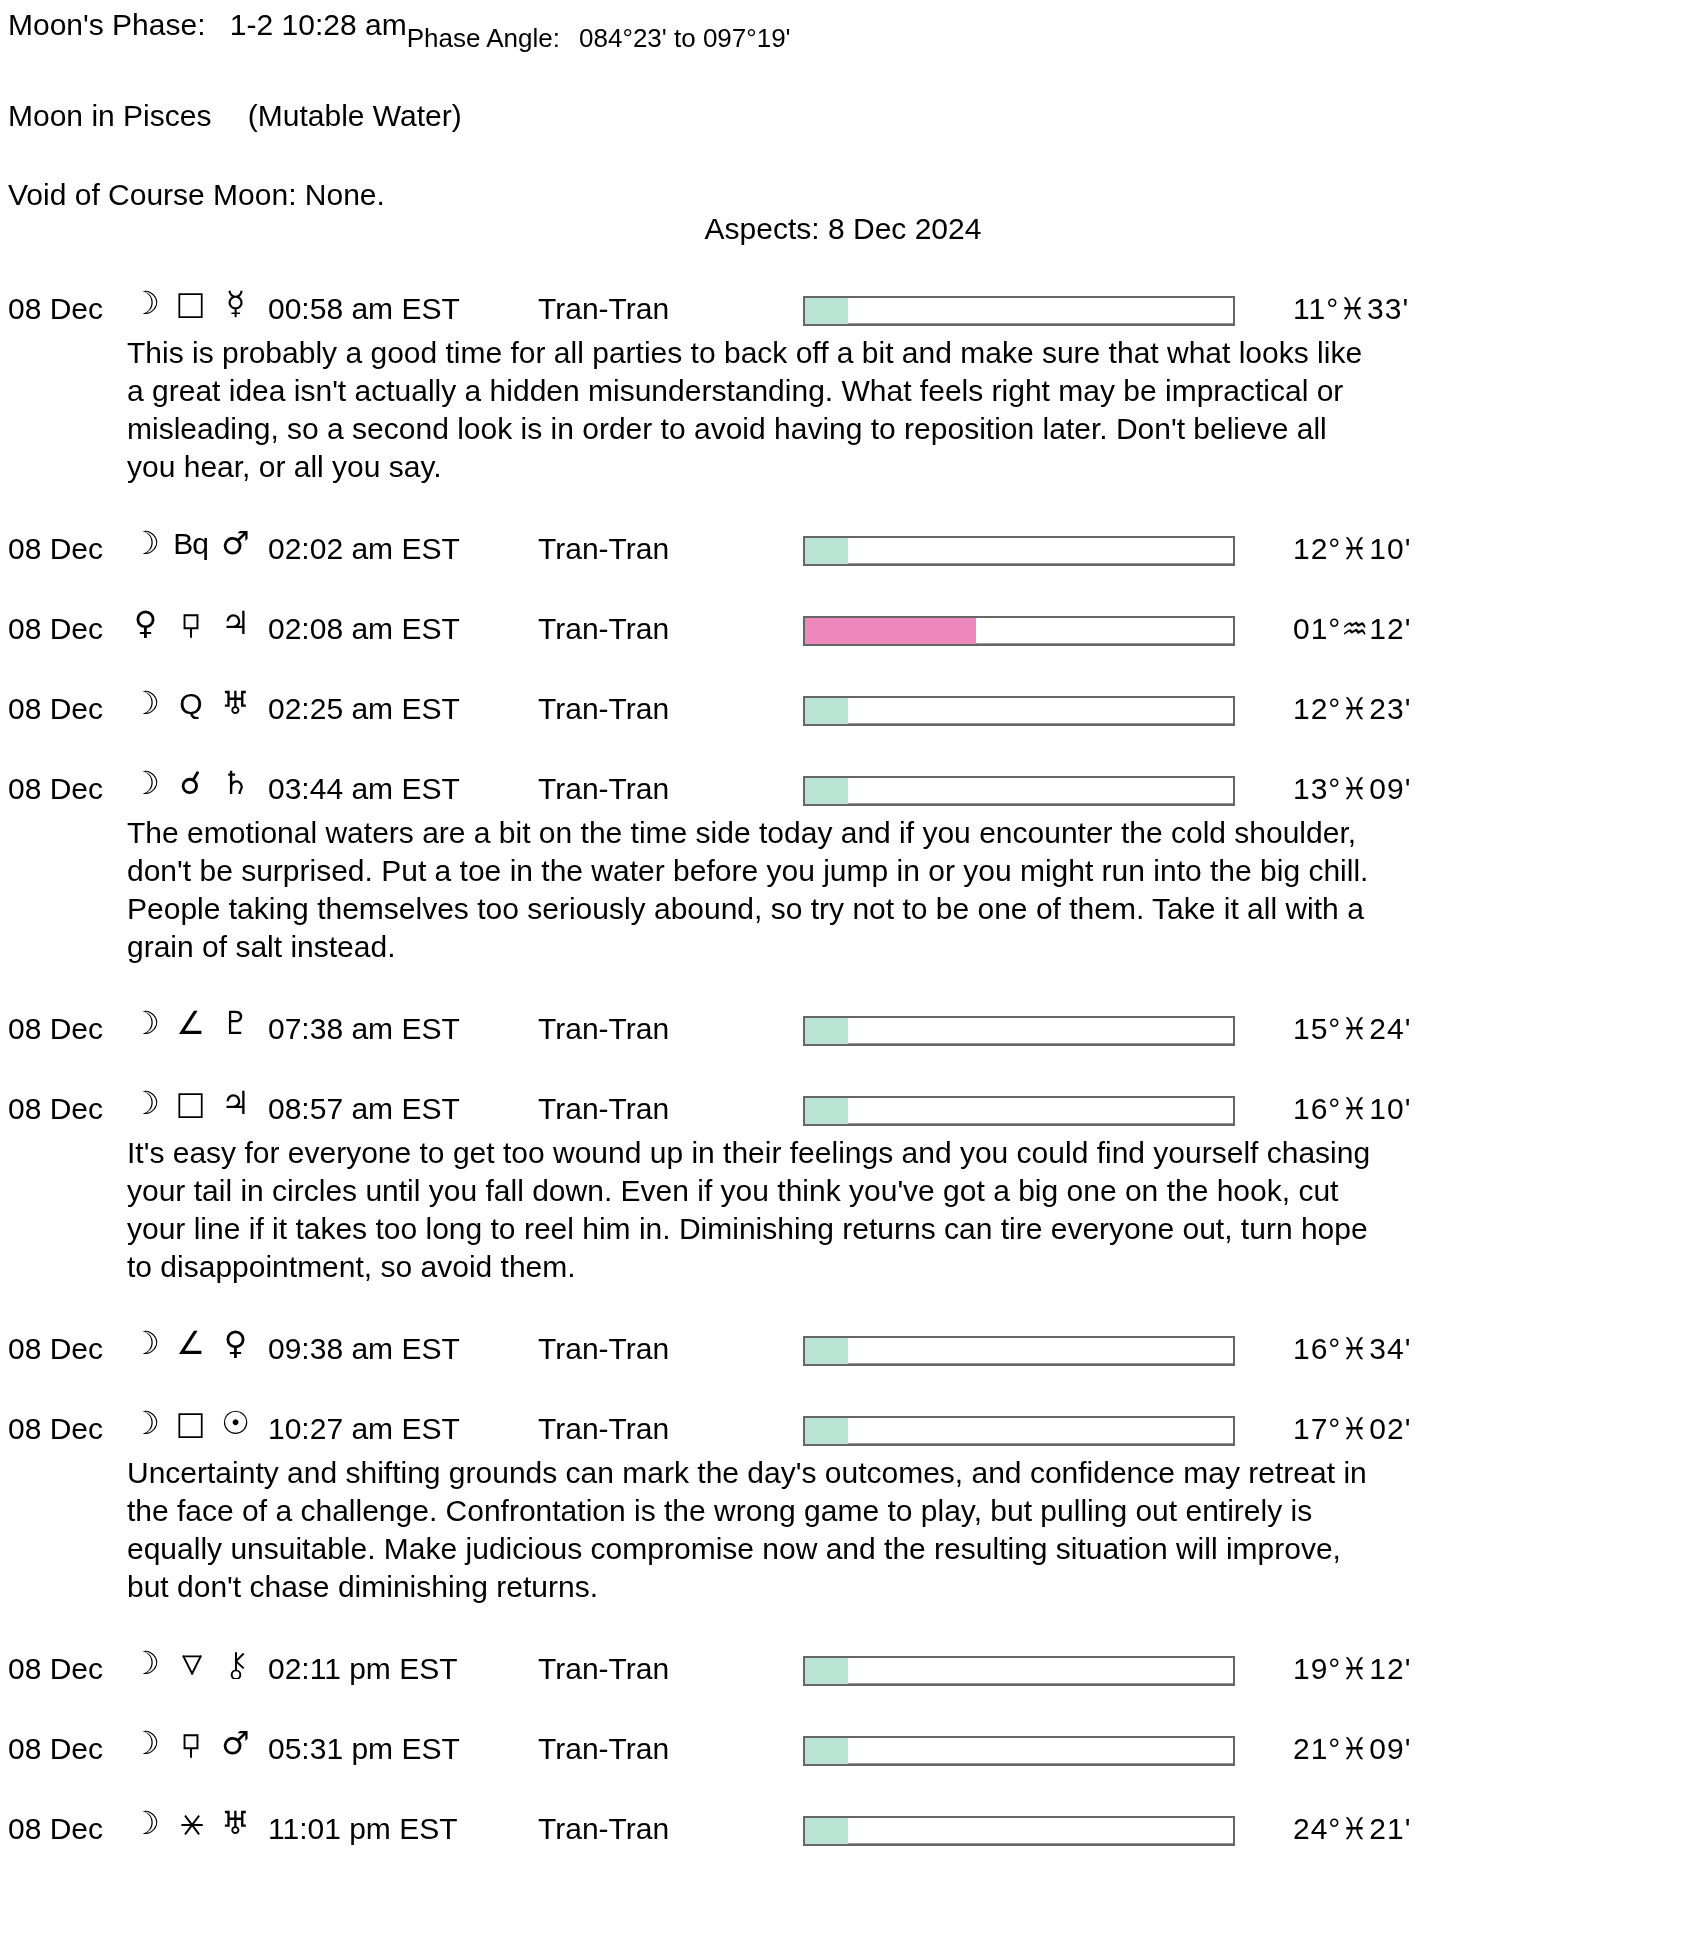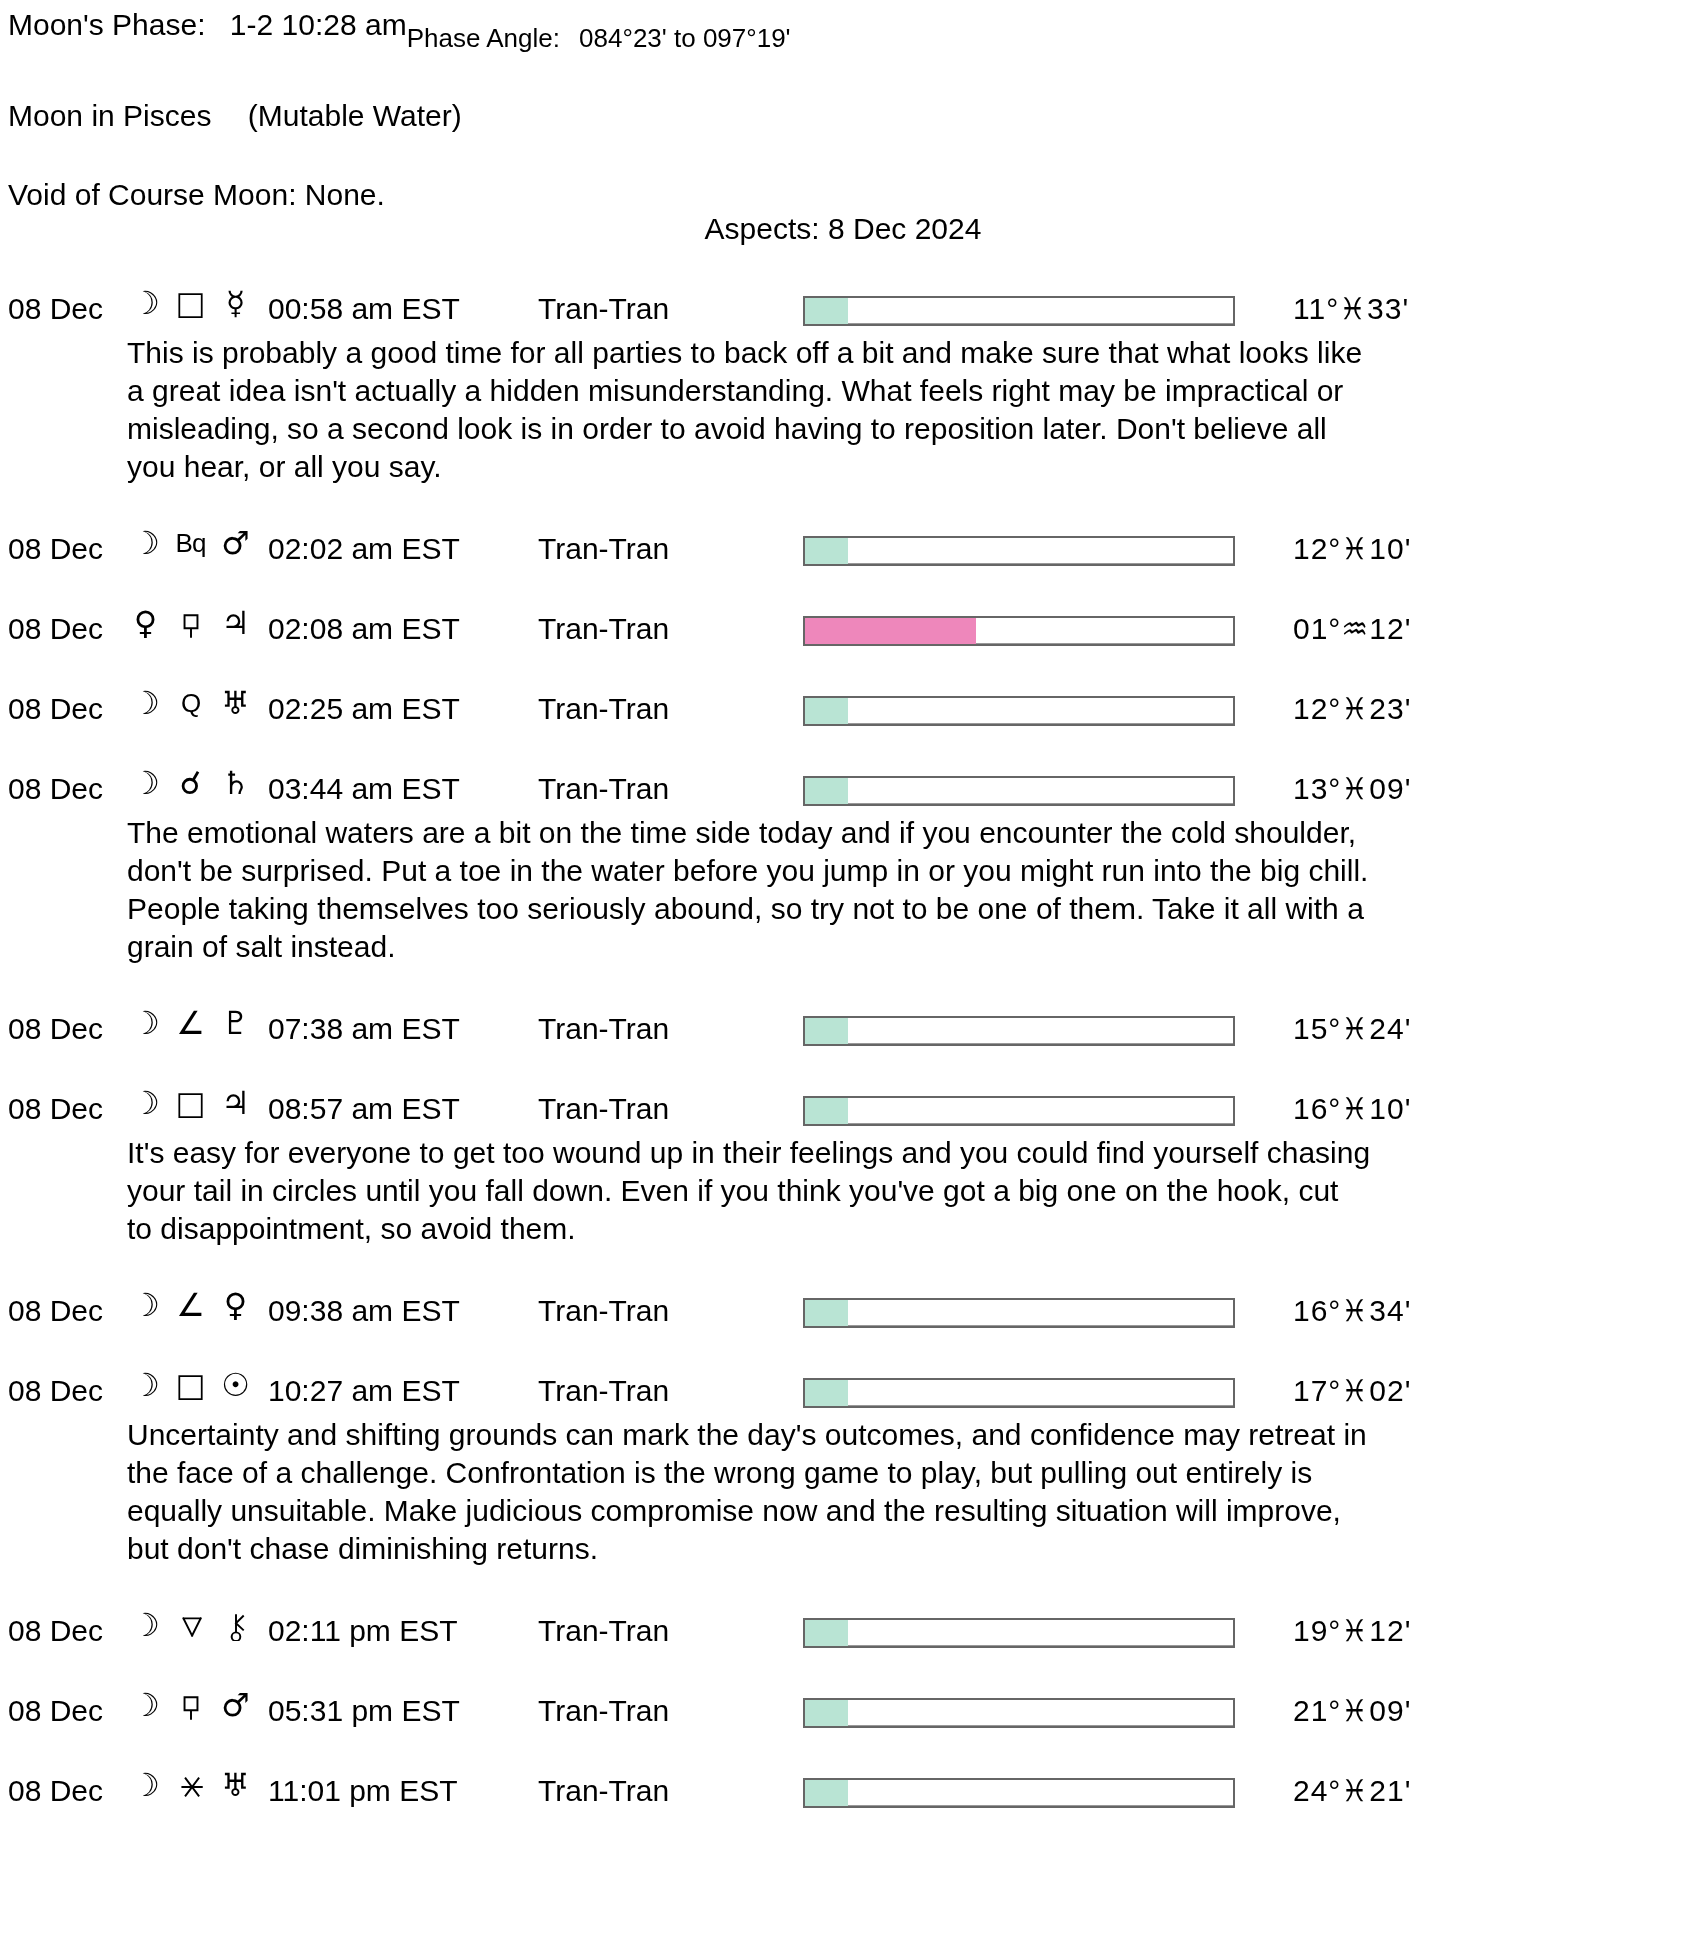--- a/index.html
+++ b/index.html
@@ -15,21 +15,21 @@
   .phase-angle{font-size:26px;margin-top:15px;padding-right:4px;}
   .phase-angle .lbl{margin-right:12px;}
   .hdr-row2{margin-top:45px;}
   .hdr-row2 .quality{margin-left:28px;}
   .hdr-row3{margin-top:45px;}
   .aspects-title{text-align:center;}
   .aspect-row{display:flex;align-items:flex-end;height:45px;margin-top:35px;}
   .c-date{width:115px;flex:none;}
   .c-sym{width:45px;flex:none;text-align:center;font-size:32px;
          font-family:"DejaVu Sans","Liberation Sans",sans-serif;line-height:45px;}
-  .c-sym.sym-txt{font-size:26px;letter-spacing:-1px;font-family:"Liberation Sans",sans-serif;}
+  .c-sym.sym-txt{font-size:30px;letter-spacing:-1px;font-family:"Liberation Sans",sans-serif;}
   .sym-svg{width:24px;height:28px;vertical-align:middle;}
   .c-time{width:280px;flex:none;padding-left:10px;box-sizing:border-box;}
   .c-type{width:265px;flex:none;}
   .c-bar{width:432px;height:30px;flex:none;border:2px solid #666;
          background:#fff;box-sizing:border-box;display:block;position:relative;
          box-shadow:0 -1px 0 #999 inset;}
   .c-bar-fill{position:absolute;left:0;top:0;bottom:0;display:block;}
   .c-val{margin-left:58px;letter-spacing:1px;white-space:nowrap;
          font-family:"Liberation Sans","DejaVu Sans",sans-serif;}
   .note{margin:8px 0 0 119px;line-height:38px;}
@@ -155,20 +155,21 @@
         <span class="c-time">08:57 am EST</span>
         <span class="c-type">Tran-Tran</span>
         <span class="c-bar">
           <span class="c-bar-fill" style="width: 10%; background: rgb(185, 228, 212);"></span>
         </span>
         <span class="c-val">16°♓10'</span>
       </div>
       <div class="note">
         <div>It's easy for everyone to get too wound up in their feelings and you could find yourself chasing</div>
         <div>your tail in circles until you fall down. Even if you think you've got a big one on the hook, cut</div>
+        <div>your line if it takes too long to reel him in. Diminishing returns can tire everyone out, turn hope</div>
         <div>to disappointment, so avoid them.</div>
       </div>
       <div class="aspect-row">
         <span class="c-date">08 Dec</span>
         <span class="c-sym s1">☽</span>
         <span class="c-sym s2">∠</span>
         <span class="c-sym s3">♀</span>
         <span class="c-time">09:38 am EST</span>
         <span class="c-type">Tran-Tran</span>
         <span class="c-bar">

